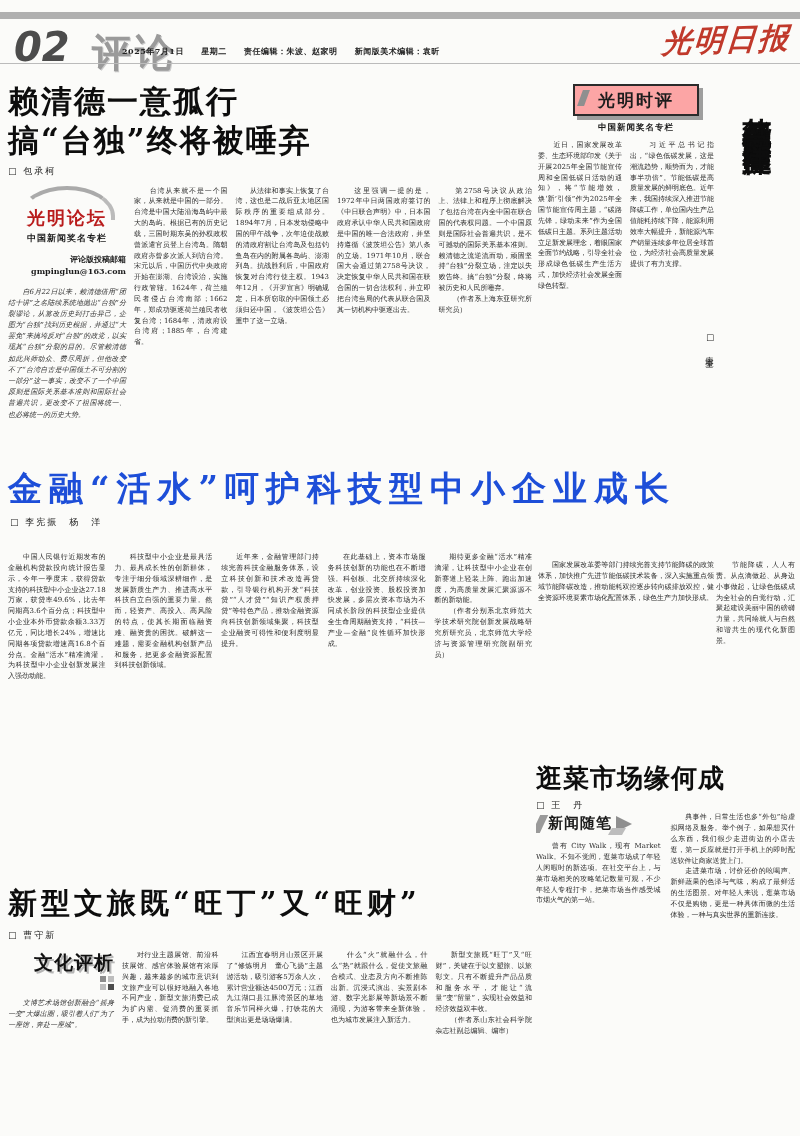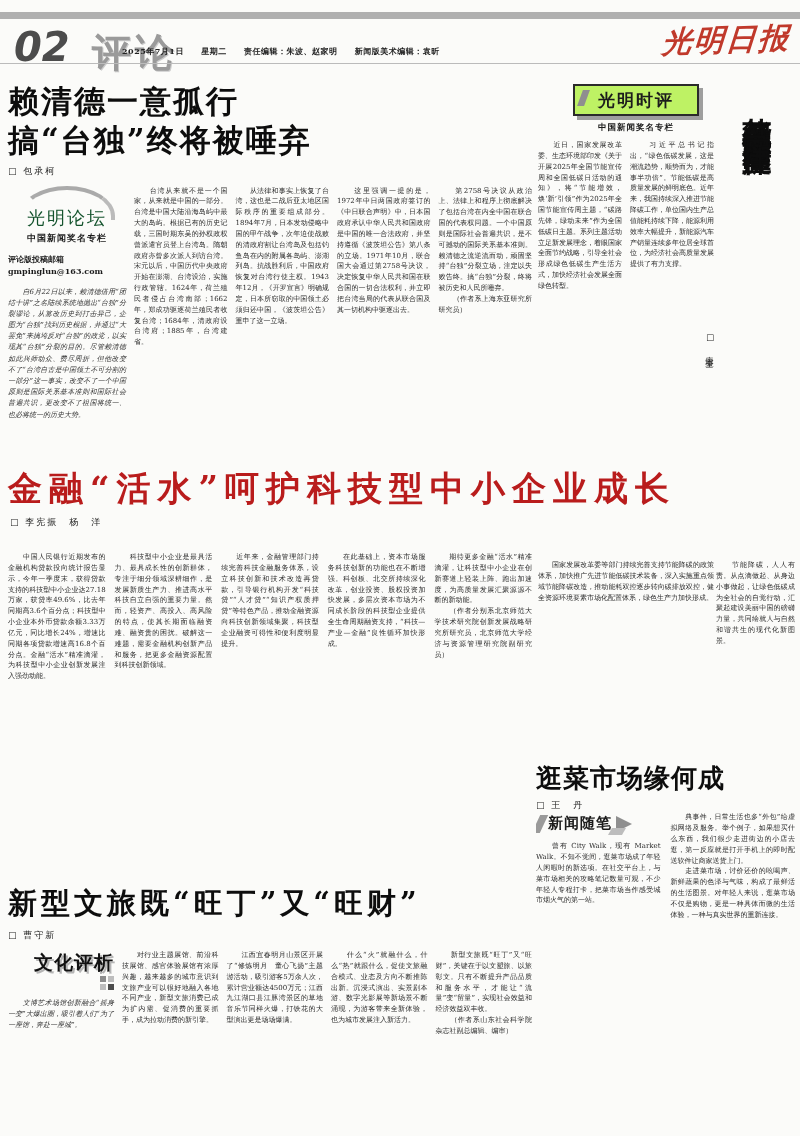--- a/index.html
+++ b/index.html
@@ -23,42 +23,42 @@
   .intro { font-size:7px; line-height:1.6; text-align:justify; white-space:pre-line; color:#333; font-style:italic; }
   .cols { display:flex; }
   .cols > div { flex:1; }
   
   #a1 { left:8px; top:82px; width:524px; height:380px; }
   #a1 .hl { font-size:31px; font-weight:bold; line-height:1.25; letter-spacing:2px; color:#0d0d0d; }
   #a1 .content { margin-top:8px; gap:8px; height:262px; overflow:hidden; }
   .forumcol { width:118px; flex:0 0 118px !important; }
   .arc { width:96px; height:34px; margin:0 auto; border:4px solid #aaa; border-bottom:none;
     border-radius:96px 96px 0 0 / 60px 60px 0 0; border-left-color:transparent; border-right-color:#bbb; }
-  .forum-title { font-size:18px; font-weight:normal; color:#14532d; text-align:center; letter-spacing:2px; margin-top:-14px; }
+  .forum-title { font-size:18px; font-weight:bold; color:#b91c1c; text-align:center; letter-spacing:2px; margin-top:-14px; }
   .forum-sub { font-size:9px; font-weight:bold; text-align:center; letter-spacing:1px; margin-top:2px; }
-  .forum-mail { font-size:8px; font-weight:bold; text-align:left; margin-top:8px; line-height:1.5; }
+  .forum-mail { font-size:8px; font-weight:bold; text-align:right; margin-top:8px; line-height:1.5; }
   
   #sp-badge { left:556px; top:84px; width:160px; height:50px; }
-  .sp-box { width:126px; margin:0 auto; border:2px solid #2b2b2b; background:#bef264; text-align:center;
+  .sp-box { width:126px; margin:0 auto; border:2px solid #2b2b2b; background:#fca5a5; text-align:center;
     padding:3px 0 2px; box-shadow:4px 4px 0 #9e9e9e; position:relative; }
   .sp-box .slash { position:absolute; left:5px; top:4px; width:7px; height:16px; background:#8f8f8f; transform:skewX(-20deg); }
   .sp-title { font-size:17px; font-weight:bold; letter-spacing:2px; }
   .sp-sub { font-size:8.5px; font-weight:bold; text-align:center; letter-spacing:1px; margin-top:6px; }
   .sp-colset1 { left:538px; top:140px; width:176px; height:324px; gap:8px; }
   .sp-colset2 { left:538px; top:560px; width:176px; height:198px; gap:8px; }
   #sp-cole { left:716px; top:560px; width:79px; height:198px; }
   
   #vt { left:726px; top:94px; width:62px; height:462px; }
   .vt-text { writing-mode:vertical-rl; font-size:29px; font-weight:bold; letter-spacing:2px;
     line-height:1; height:462px; margin:0 auto; color:#0d0d0d; }
   #vt-author { left:704px; top:332px; width:16px; height:96px; }
   .vt-auth-text { writing-mode:vertical-rl; font-size:8.5px; letter-spacing:2px; }
   
   #jr-hl { left:8px; top:466px; width:706px; font-size:34px; font-weight:bold; letter-spacing:7px;
-    color:#b91c1c; white-space:nowrap; }
+    color:#1d4ed8; white-space:nowrap; }
   #jr-author { left:10px; top:516px; }
   #jr-body { left:8px; top:552px; width:524px; height:326px; gap:9px; overflow:hidden; }
   
   #gc { left:536px; top:762px; width:259px; height:370px; }
   #gc .hl { font-size:26px; font-weight:bold; line-height:1.28; letter-spacing:1px; color:#0d0d0d; }
   #gc .content { gap:10px; height:246px; overflow:hidden; }
   .essay-badge { display:flex; align-items:center; margin:2px 0 8px; }
   .essay-bar { width:8px; height:18px; background:#9a9a9a; transform:skewX(-25deg); margin-right:4px; }
   .essay-label { font-size:15px; font-weight:bold; letter-spacing:1px; }
   .essay-flag { width:0; height:0; border-left:16px solid #8f8f8f; border-top:8px solid transparent;

